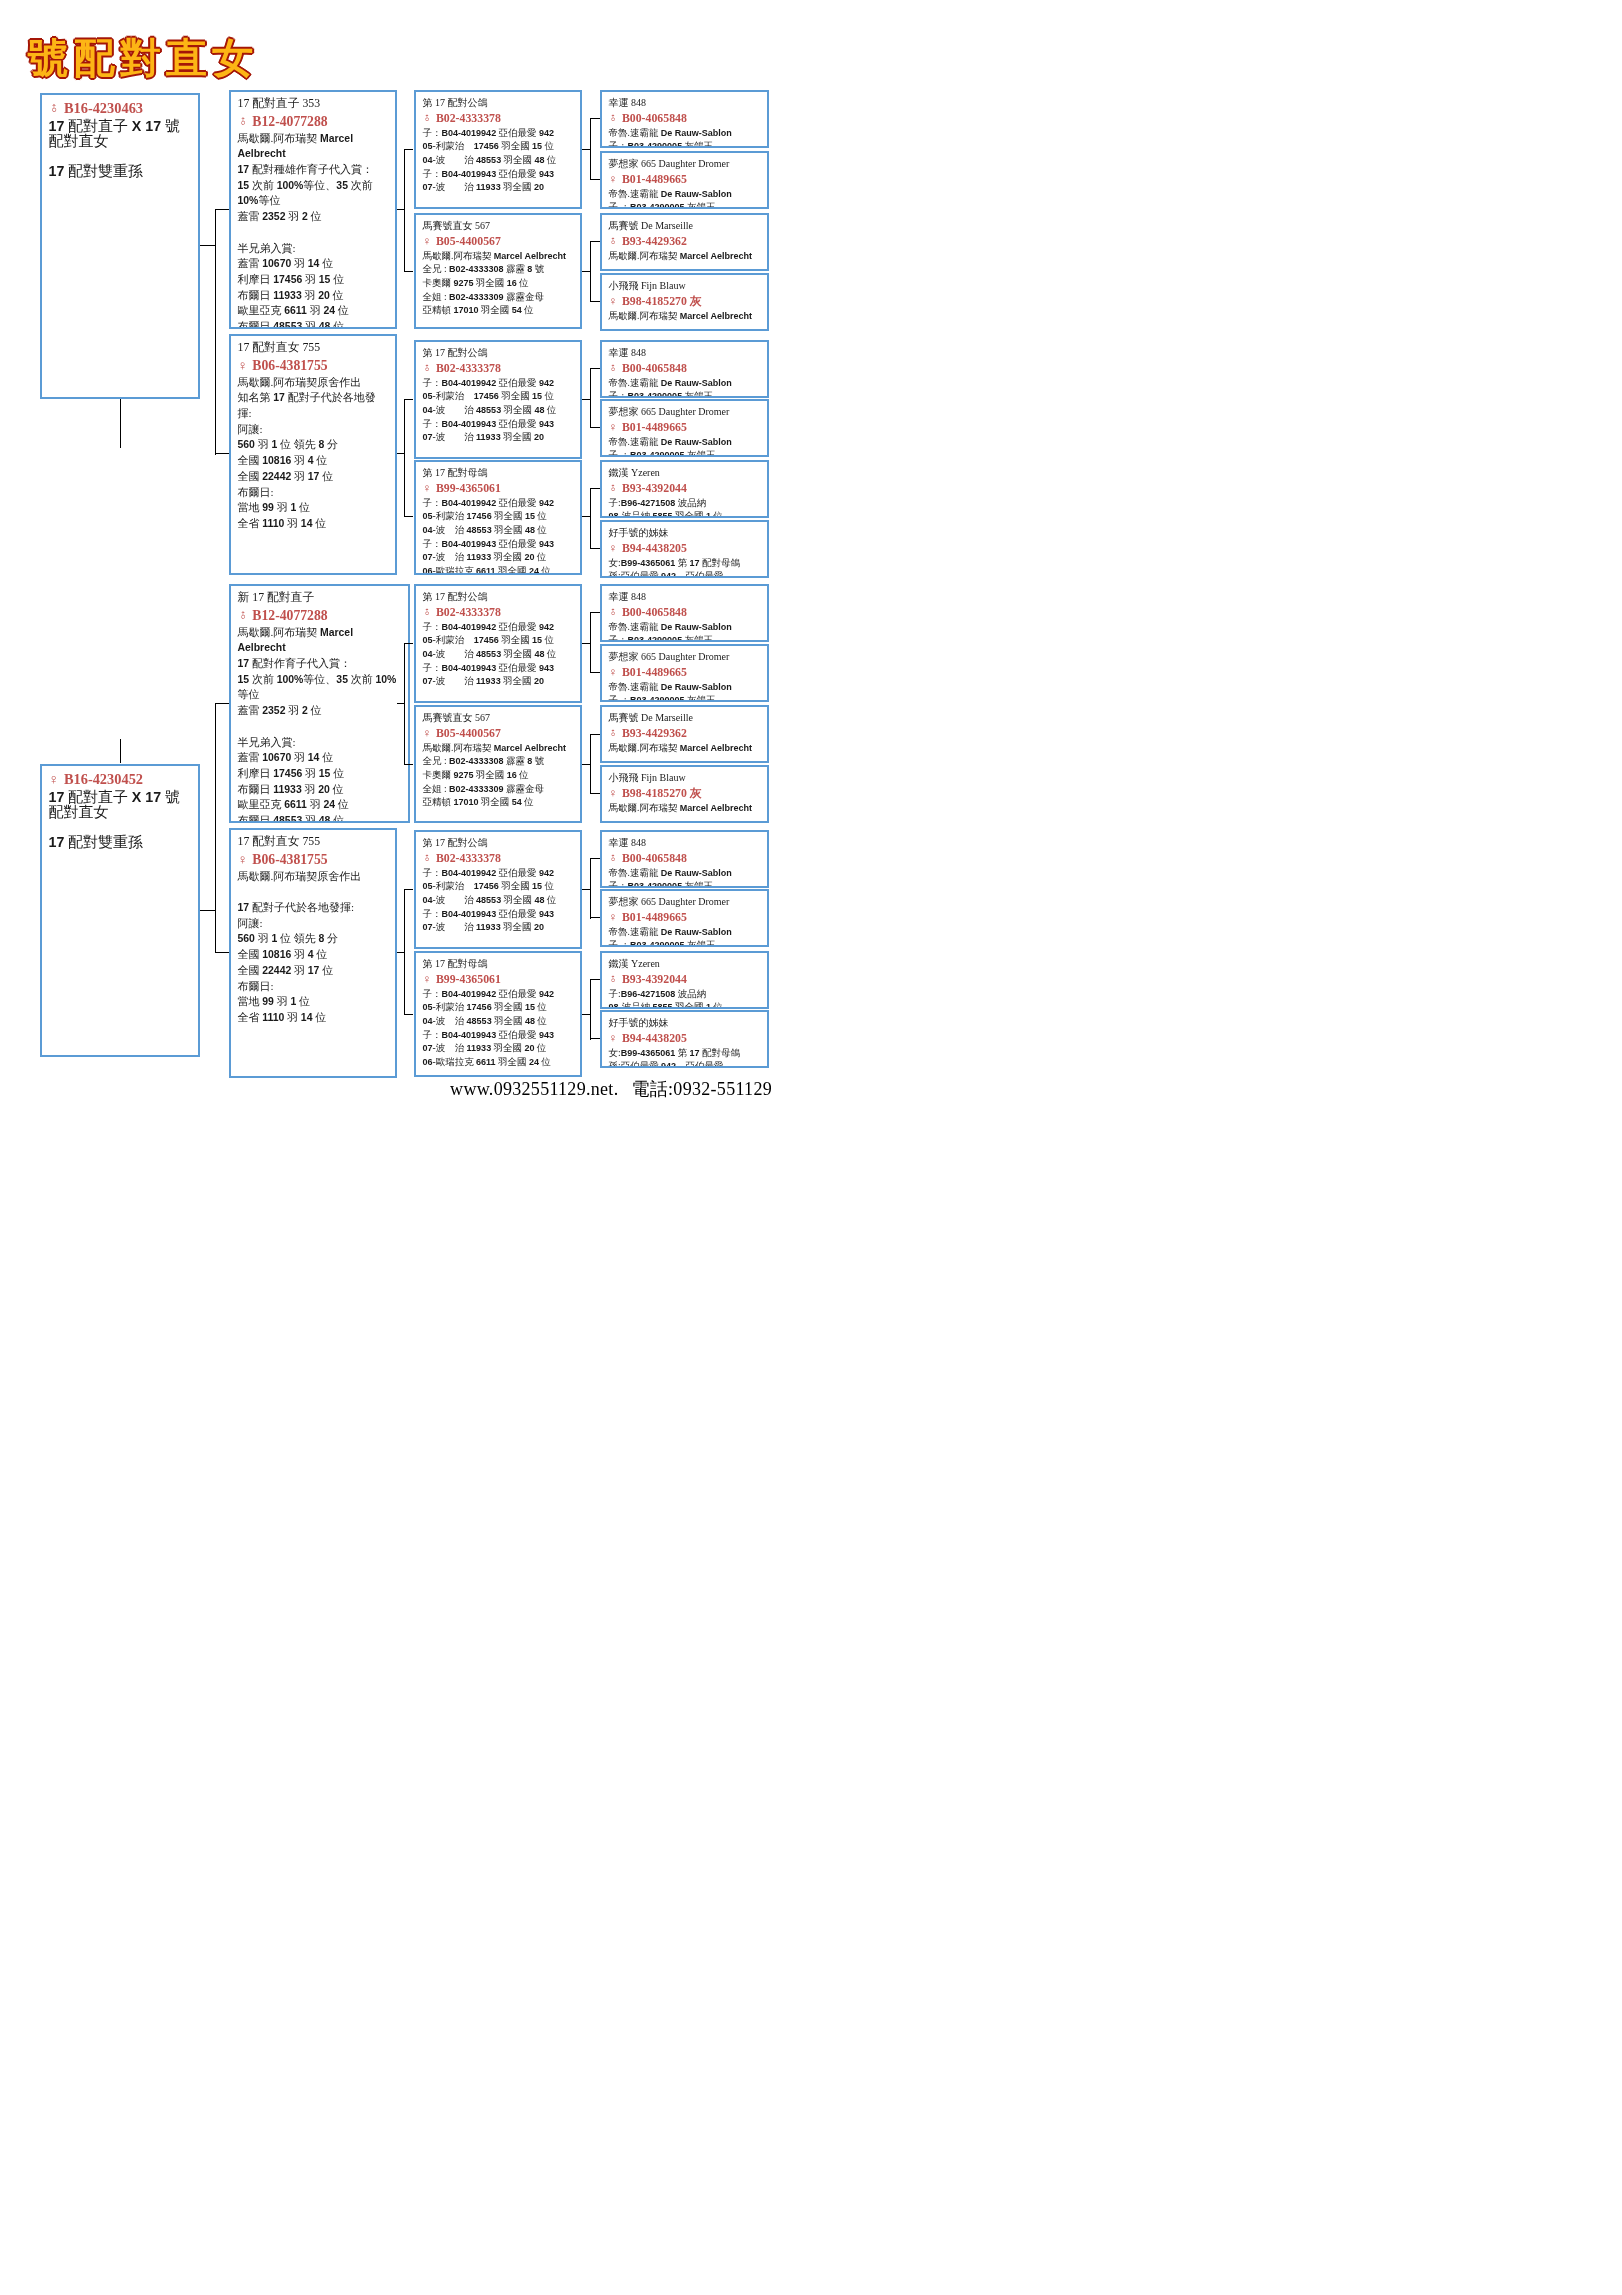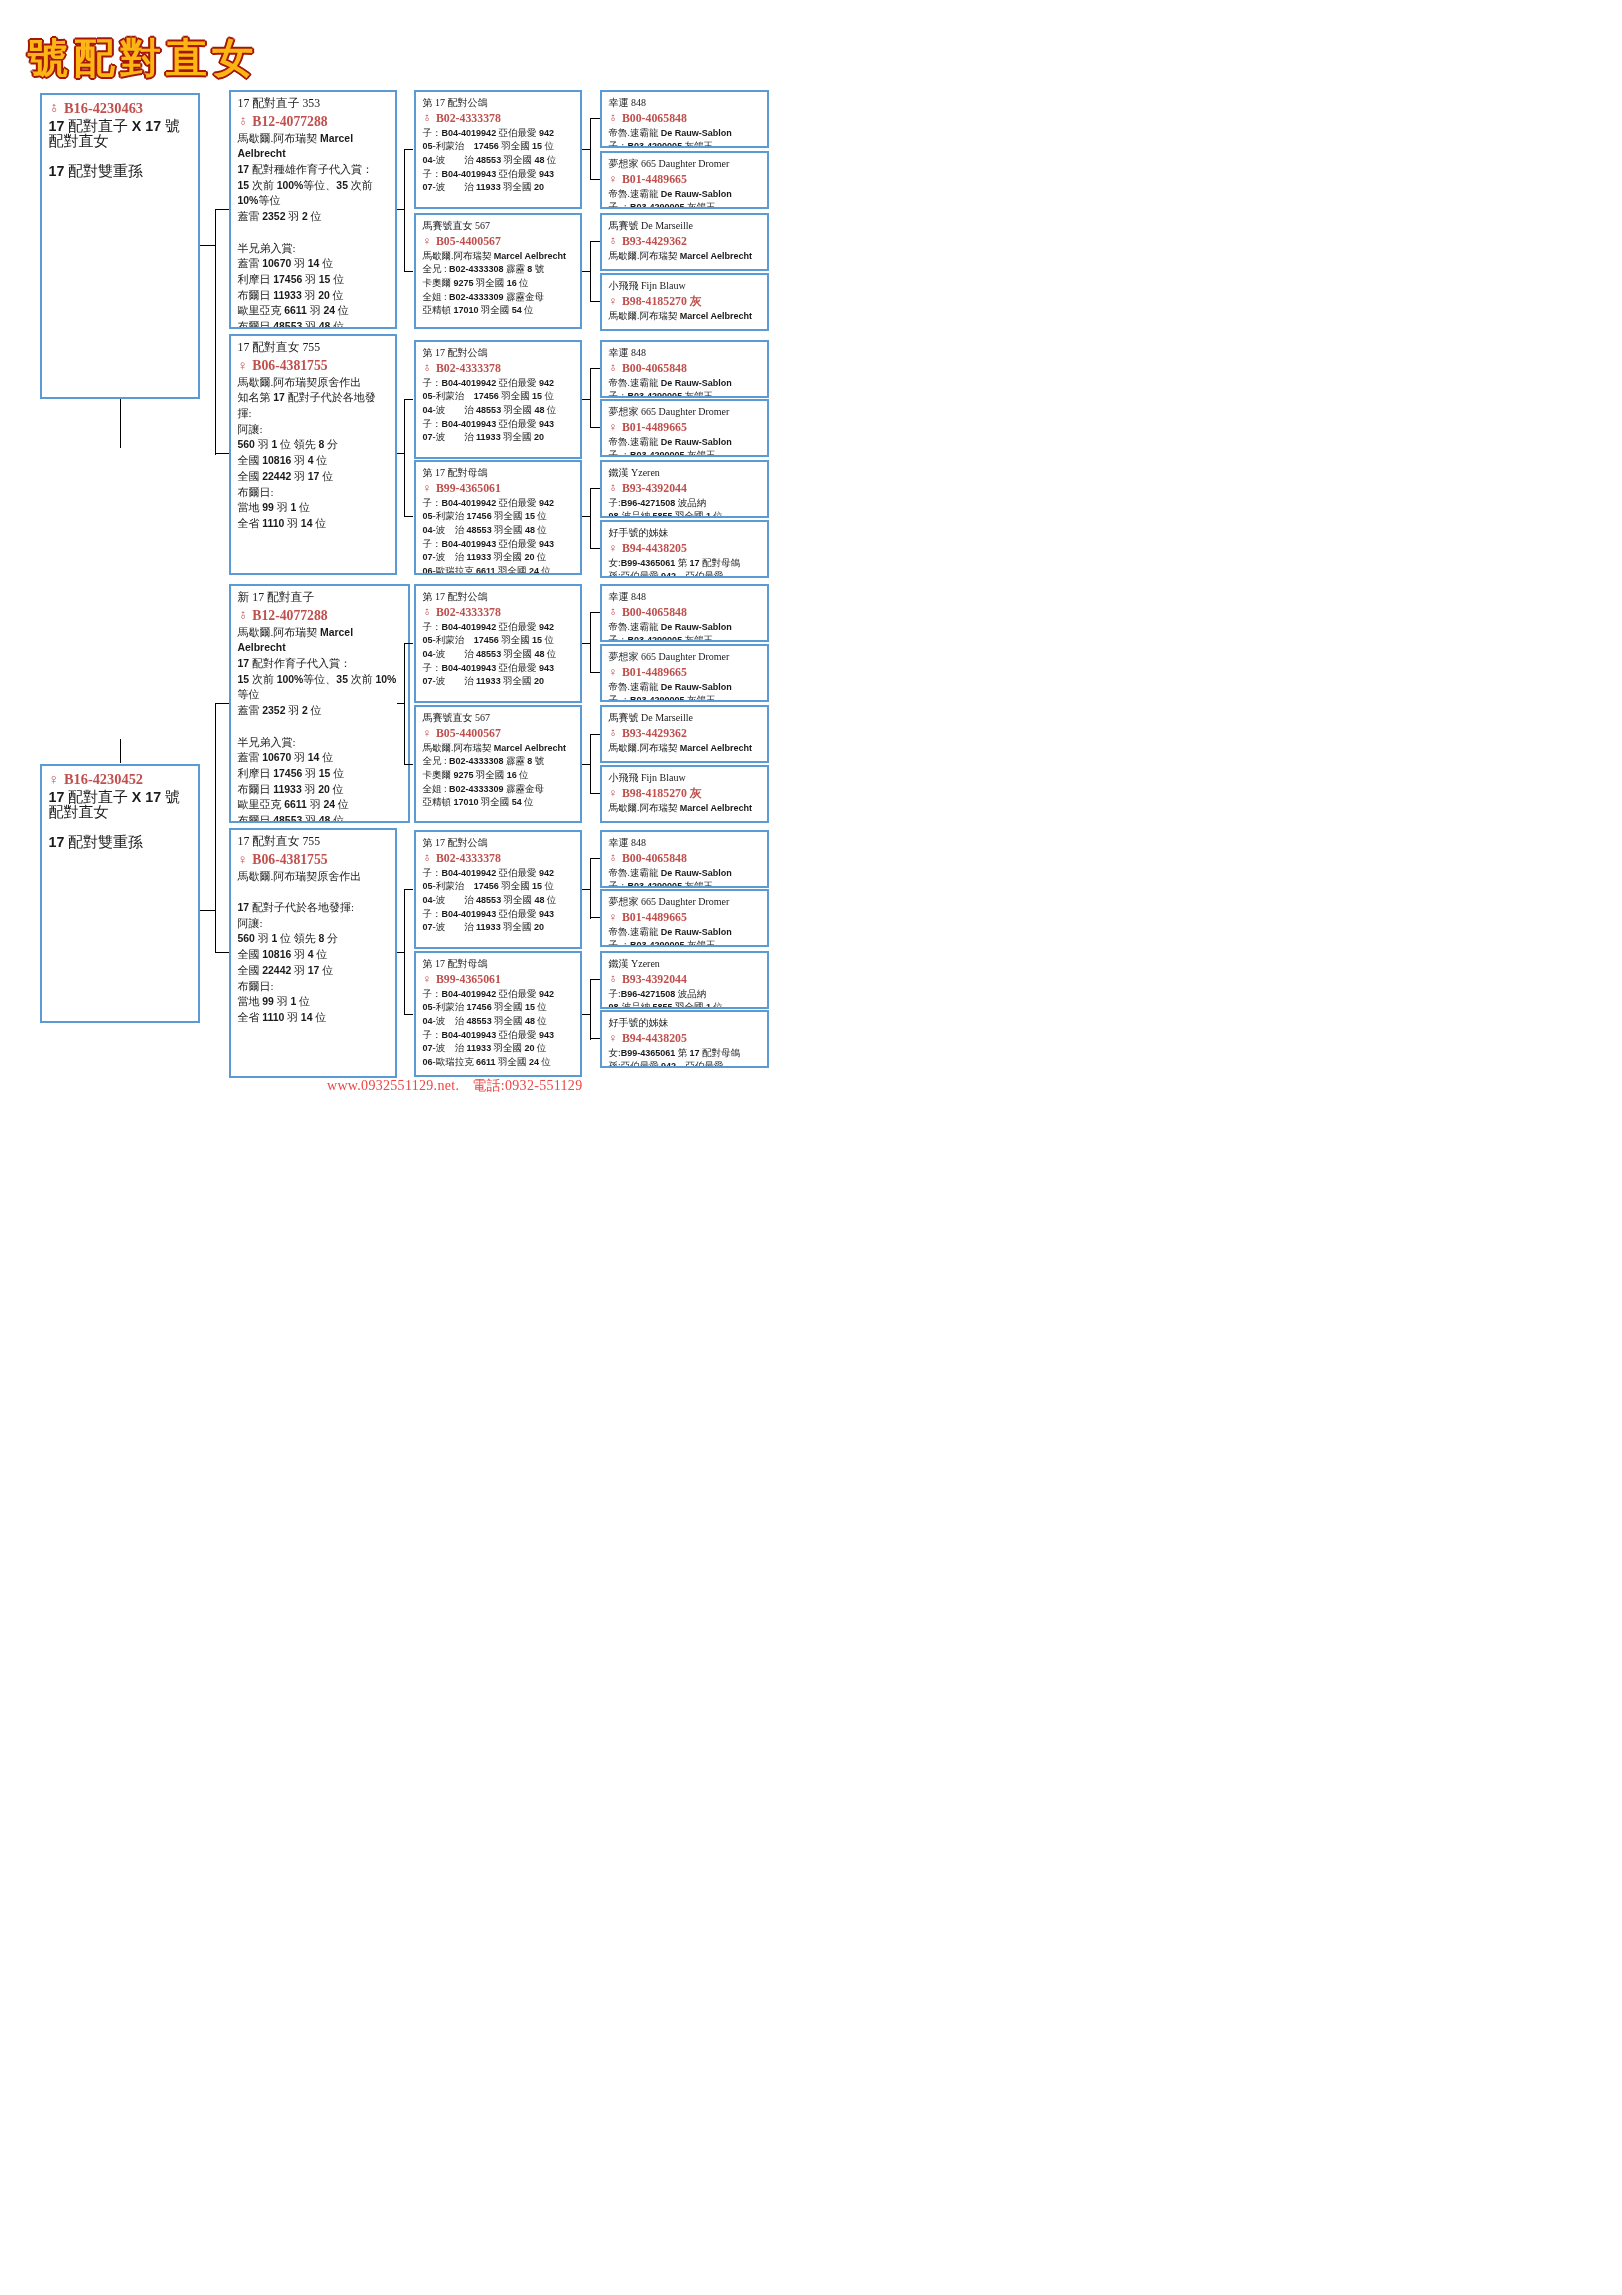--- a/index.html
+++ b/index.html
@@ -24,40 +24,40 @@
   .c2 .line.title{font-size:11.8px;line-height:17px;}
   .c2 .line.ring{font-size:13.7px;line-height:19px;}
   .c3 .line{font-size:9.5px;line-height:13.7px;}
   .c3 .line.title{font-size:10px;line-height:15px;}
   .c3 .line.ring{font-size:11.8px;line-height:17px;}
   .c4 .line{font-size:9.5px;line-height:13.7px;}
   .c4 .line.title{font-size:10px;line-height:15px;}
   .c4 .line.ring{font-size:11.8px;line-height:17px;}
   .subject .line.ring{font-size:15px;line-height:22px;}
   .cn{position:absolute;background:#000;}
-  .footer{position:absolute;left:327px;top:1077px;width:445px;text-align:left;
-          color:#ef4444;font-size:14px;letter-spacing:0.3px;}
+  .footer{position:absolute;left:327px;top:1077px;width:445px;text-align:right;
+          color:#000000;font-size:18px;letter-spacing:0.3px;}
   .footer .ph{margin-left:13px;}
 </style>
 </head>
 <body>
 
 <div class="page">
 
   <div class="logo">號配對直女</div>
 
   <div class="box c1" style="left:40px;top:93px;width:160px;height:306px">
       <div class="line ring"><span class="sex m">♂</span><span class="rnum">B16-4230463</span></div>
       <div class="line b"><b>17</b> 配對直子  <b>X 17</b> 號配對直女</div>
       <div class="line blank">&nbsp;</div>
       <div class="line b"><b>17</b> 配對雙重孫</div>
     </div>
 
 
-  <div class="box c1" style="left:40px;top:764px;width:160px;height:259px">
+  <div class="box c1" style="left:40px;top:764px;width:160px;height:293px">
       <div class="line ring"><span class="sex">♀</span><span class="rnum">B16-4230452</span></div>
       <div class="line b"><b>17</b> 配對直子  <b>X 17</b> 號配對直女</div>
       <div class="line blank">&nbsp;</div>
       <div class="line b"><b>17</b> 配對雙重孫</div>
     </div>
 
   <div class="box c2" style="left:229px;top:90px;width:168px;height:239px">
       <div class="line title">17 配對直子 353</div>
       <div class="line ring"><span class="sex m">♂</span><span class="rnum">B12-4077288</span></div>
       <div class="line b">馬歇爾.阿布瑞契  <b>Marcel Aelbrecht</b></div>

